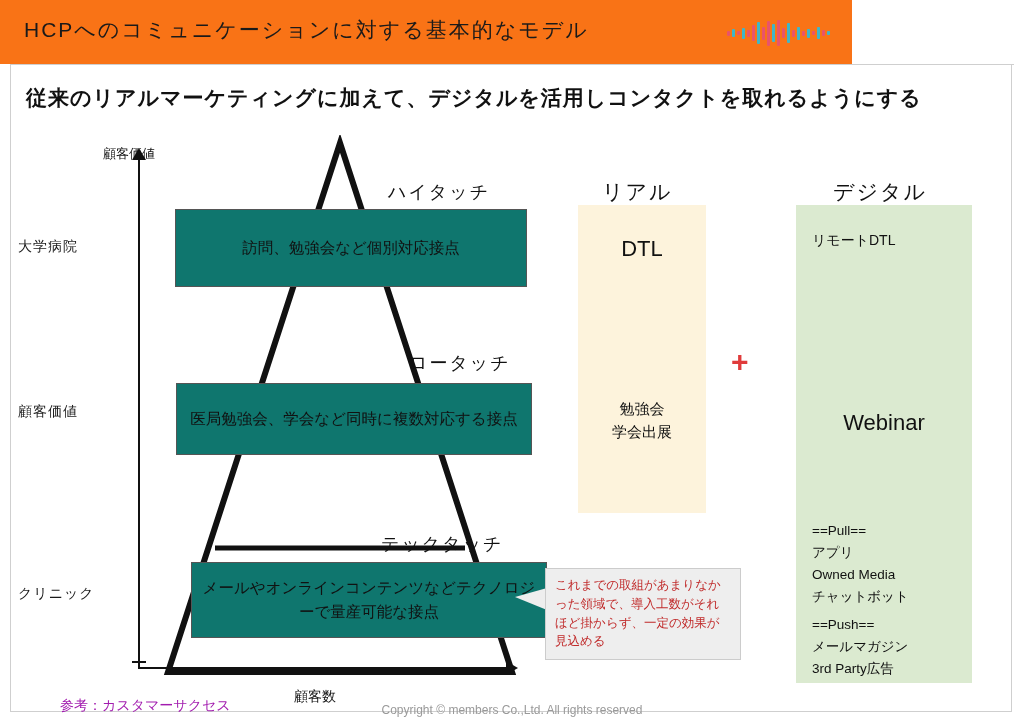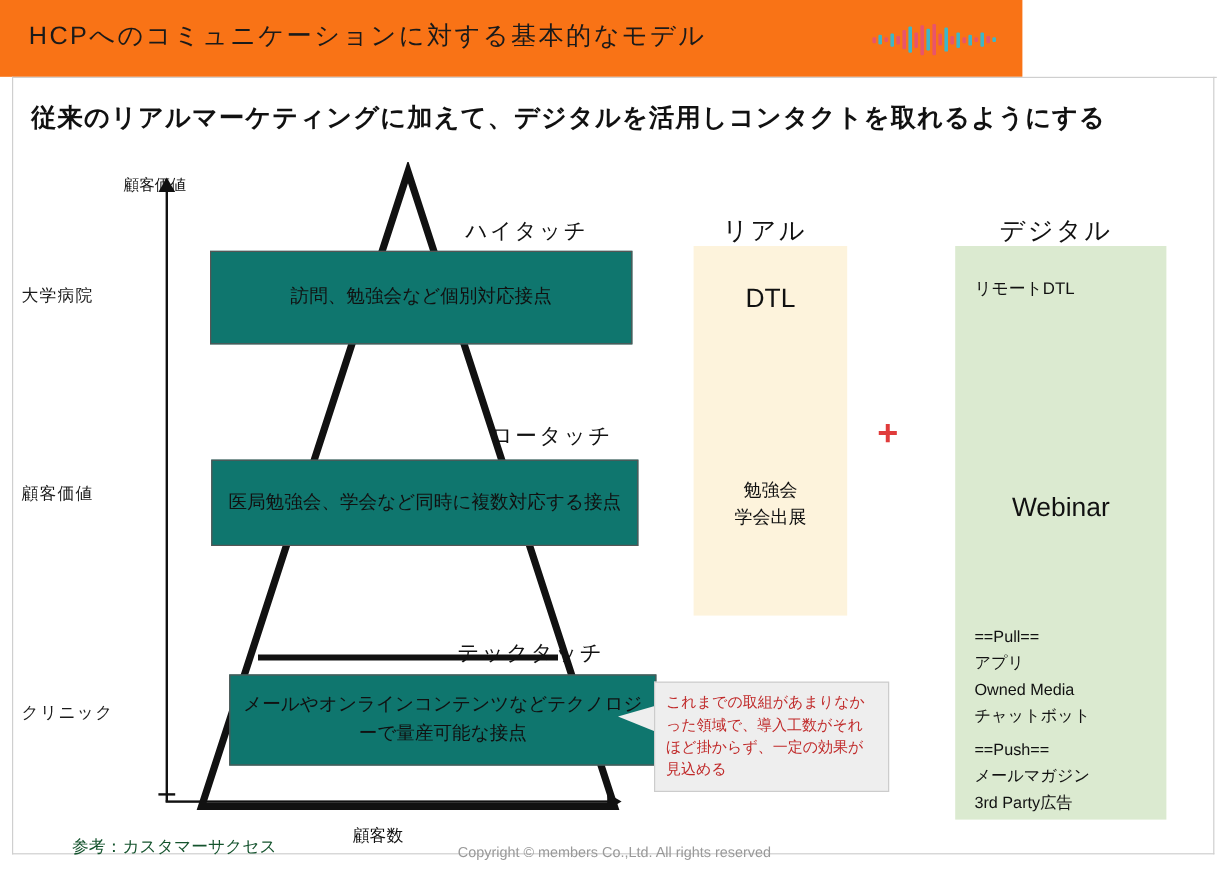--- a/index.html
+++ b/index.html
@@ -303,21 +303,21 @@
     border-bottom: 13px solid transparent;
     border-right: 32px solid #eeeeee;
   }
 
   
   .ref-note {
     position: absolute;
     left: 60px;
     top: 697px;
     font-size: 14px;
-    color: #14532d;
+    color: #a21caf;
   }
   .copyright {
     position: absolute;
     left: 0;
     top: 703px;
     width: 1024px;
     text-align: center;
     font-size: 12px;
     color: #999;
   }

